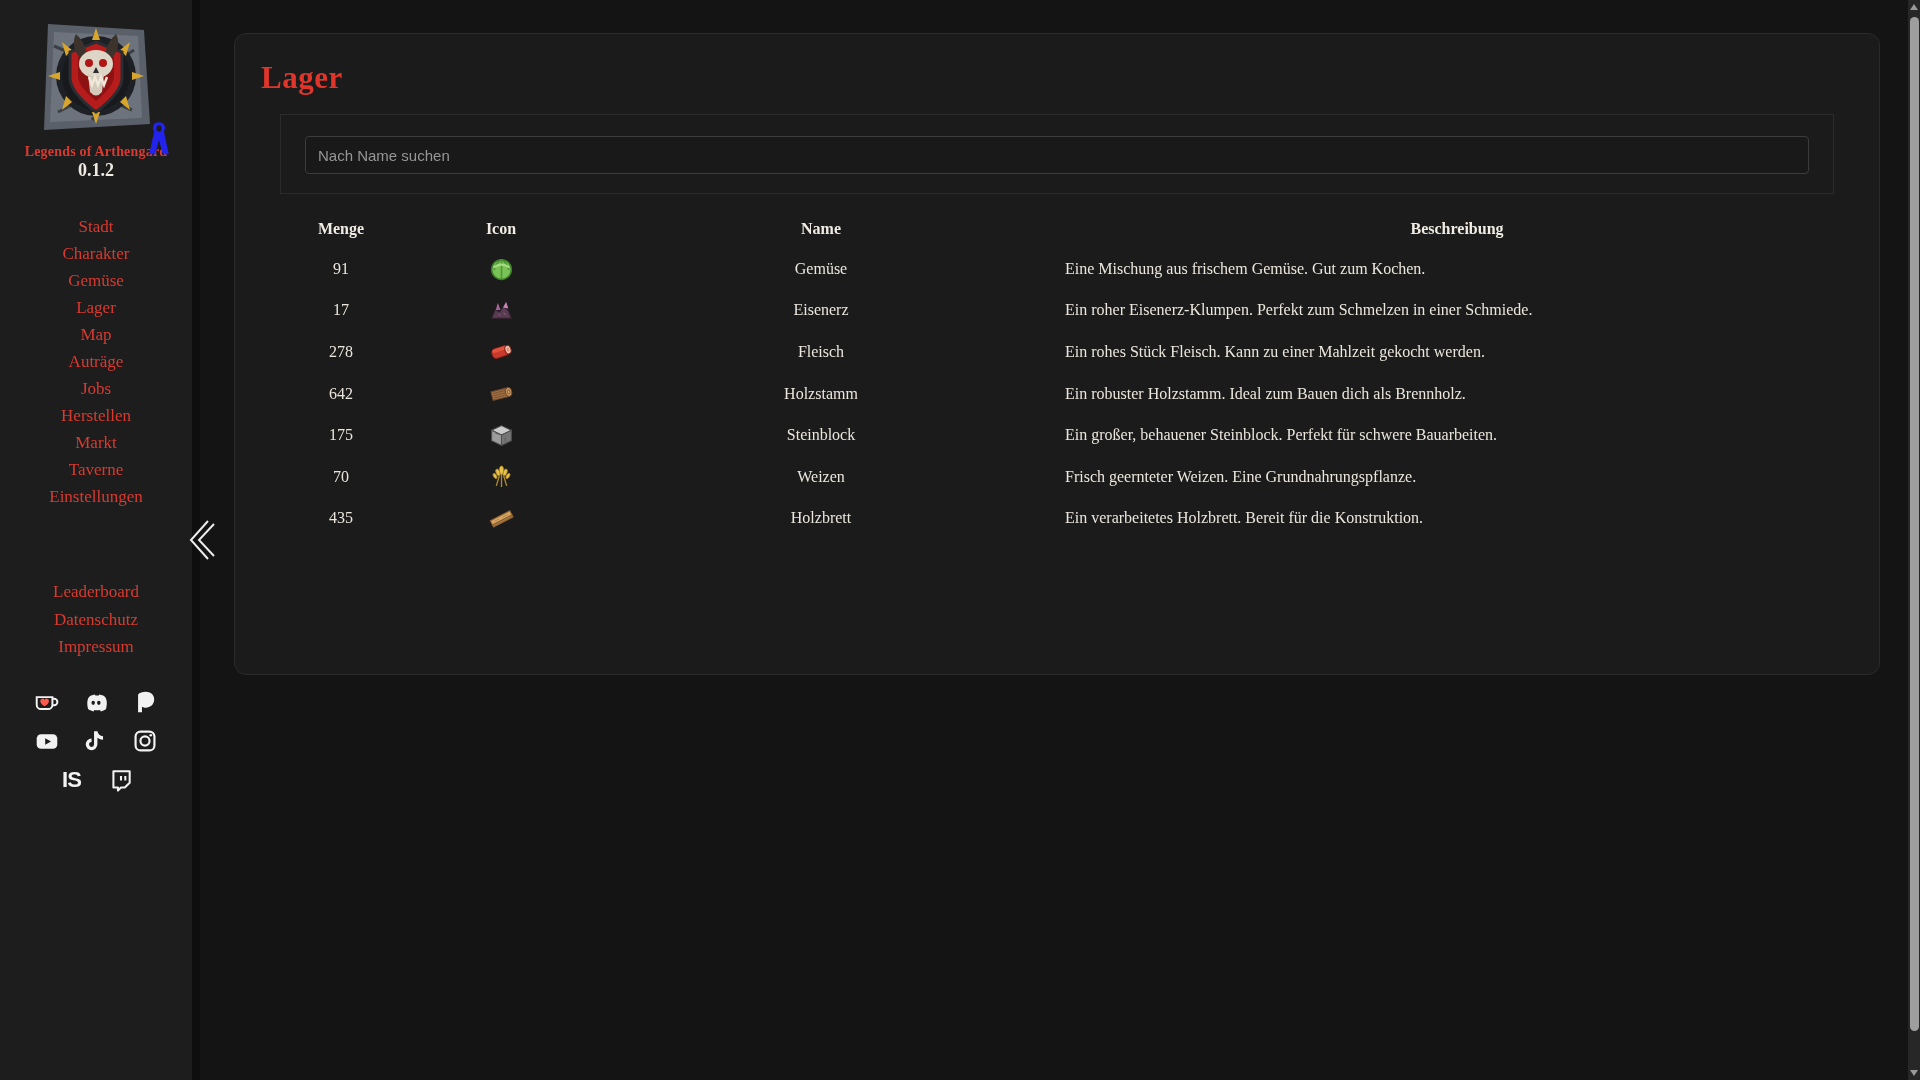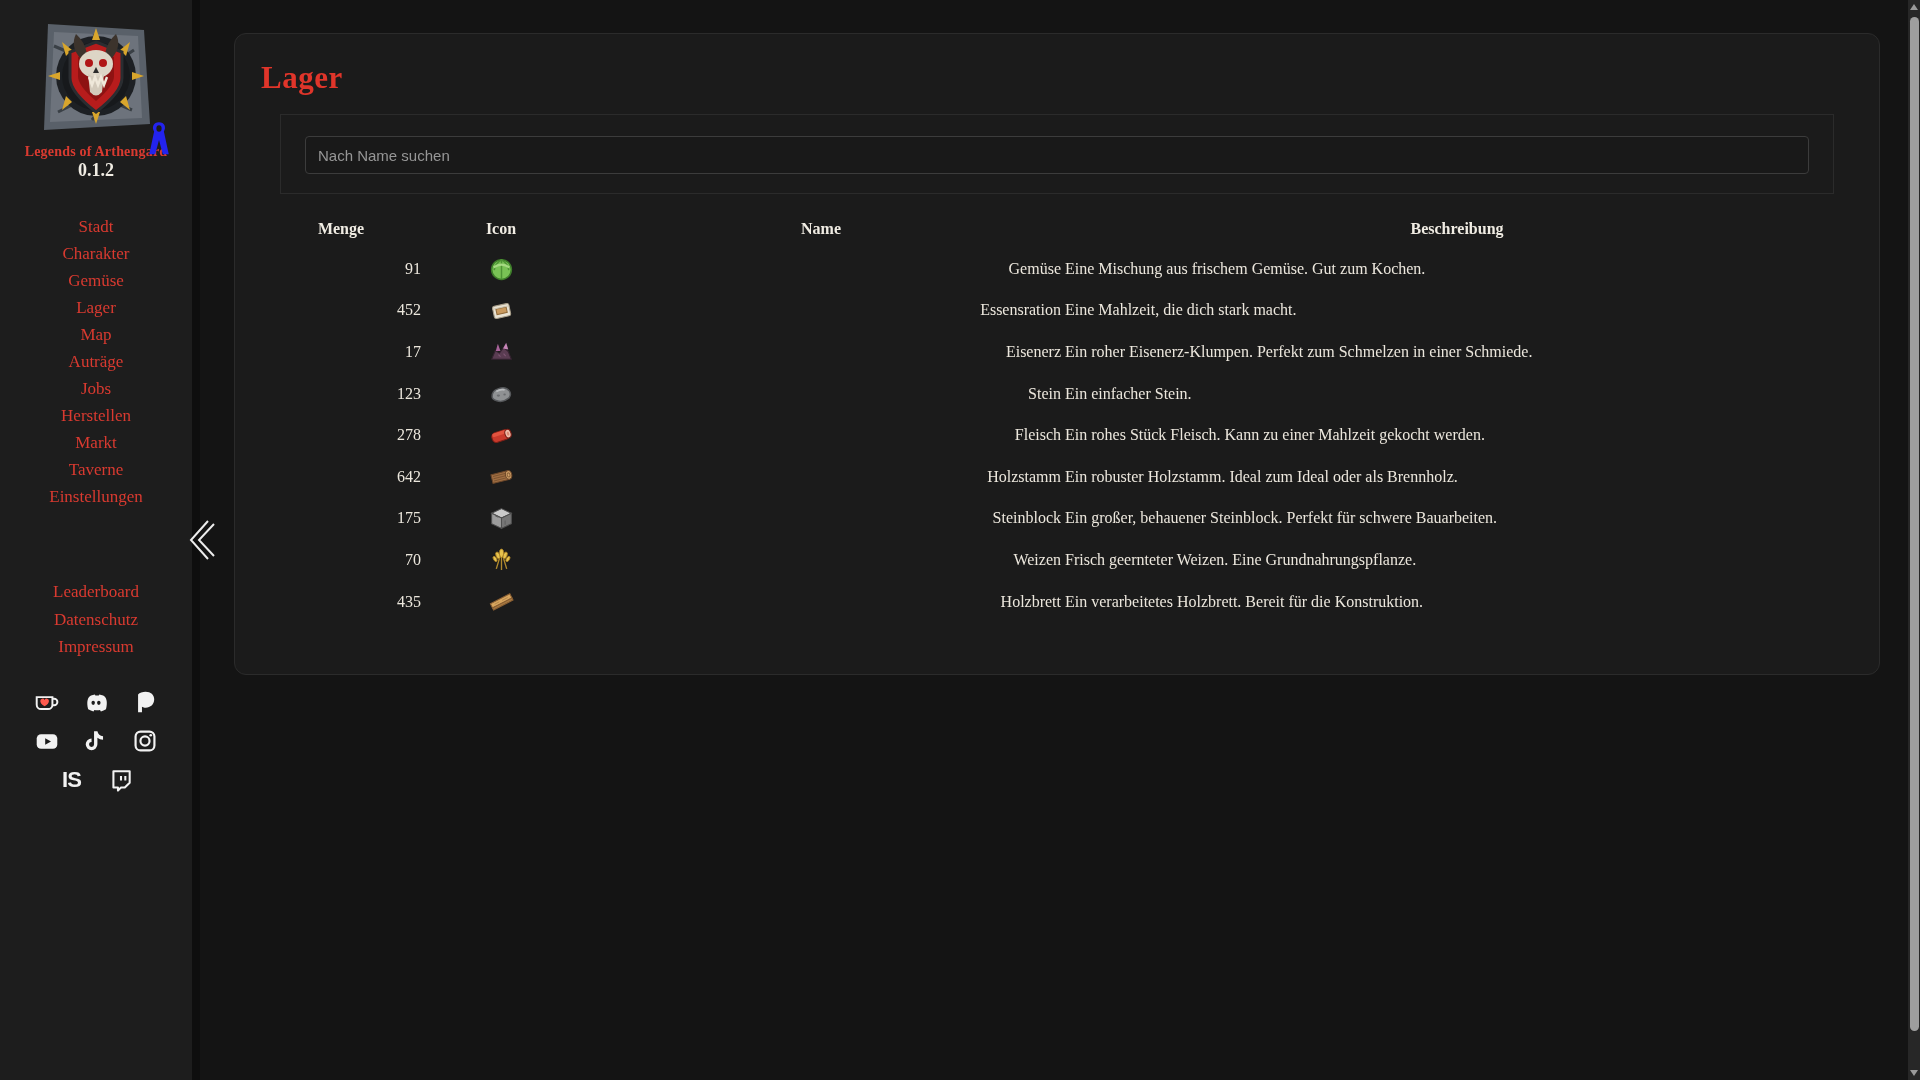--- a/index.html
+++ b/index.html
@@ -66,21 +66,21 @@
   .search-input::placeholder { color:#969696; }
 
   table.stock { width:100%; border-collapse:collapse; table-layout:fixed; margin-top:6px; }
   table.stock col.c-menge { width:160px; }
   table.stock col.c-icon  { width:160px; }
   table.stock col.c-name  { width:480px; }
   table.stock th {
     font-size:16px; font-weight:bold; color:#f0ece3; text-align:center;
     height:38px; vertical-align:middle;
   }
-  table.stock td { height:41.6px; vertical-align:middle; text-align:right; font-size:16px; color:#ece7dd; }
+  table.stock td { height:41.6px; vertical-align:middle; text-align:center; font-size:16px; color:#ece7dd; }
   table.stock td.desc { text-align:left; padding-left:4px; }
   td.icon-cell svg { width:27px; height:27px; display:block; margin:0 auto; }
 
   
   .scrollbar { position:absolute; right:0; top:0; width:12px; height:1080px; background:#272727; z-index:5; }
   .sb-arrow { position:absolute; left:0; width:12px; height:14px; display:flex; align-items:center; justify-content:center; cursor:pointer; }
   .sb-arrow.up { top:0; }
   .sb-arrow.down { bottom:0; }
   .sb-arrow span { width:0; height:0; border-left:4px solid transparent; border-right:4px solid transparent; }
   .sb-arrow.up span { border-bottom:6px solid #9a9a9a; }
@@ -242,58 +242,31 @@
             <svg viewBox="0 0 26 26">
               <circle cx="13" cy="14" r="9.5" fill="#79c255" stroke="#3e7d2a" stroke-width="1.5"></circle>
               <path d="M13 4.5 C9 7 6.5 10.5 6 14.5 M13 4.5 C17 7 19.5 10.5 20 14.5 M13 5 V23" stroke="#4e9335" stroke-width="1.4" fill="none"></path>
               <path d="M5.5 12 Q13 6.5 20.5 12" stroke="#a5d982" stroke-width="2" fill="none"></path>
             </svg>
           </td>
           <td>Gemüse</td>
           <td class="desc">Eine Mischung aus frischem Gemüse. Gut zum Kochen.</td>
         </tr>
         <tr>
-          <td>452</td>
-          <td class="icon-cell">
-            <svg viewBox="0 0 26 26">
-              <g transform="rotate(-12 13 13)">
-                <rect x="5" y="7.5" width="16" height="12" rx="2" fill="#e9e3d4" stroke="#a89e8a"></rect>
-                <rect x="8" y="10.5" width="10" height="5.5" fill="#c99a5f" stroke="#8f6a3a"></rect>
-                <path d="M5 10 L21 10" stroke="#cfc7b4"></path>
-              </g>
-            </svg>
-          </td>
-          <td>Essensration</td>
-          <td class="desc">Eine Mahlzeit, die dich stark macht.</td>
-        </tr>
-        <tr>
           <td>17</td>
           <td class="icon-cell">
             <svg viewBox="0 0 26 26">
               <path d="M3.5 20.5 L7 12 L11 14.5 L15 9 L19.5 13 L22.5 20.5 Z" fill="#5a3c52" stroke="#33222f"></path>
               <path d="M7.5 12.5 L9.5 5.5 L12 12.5 Z" fill="#a8639a"></path>
               <path d="M14.5 10 L17.5 4.5 L19.5 11 Z" fill="#c786b8"></path>
               <path d="M10 16 l2 2 M15 15 l2 2.5" stroke="#7e5573"></path>
             </svg>
           </td>
           <td>Eisenerz</td>
           <td class="desc">Ein roher Eisenerz-Klumpen. Perfekt zum Schmelzen in einer Schmiede.</td>
-        </tr>
-        <tr>
-          <td>123</td>
-          <td class="icon-cell">
-            <svg viewBox="0 0 26 26">
-              <path d="M4 16.5 Q3.5 10.5 9.5 8.5 Q17 5.5 20.5 10.5 Q23 14 20 17.5 Q14.5 22 8.5 20 Q4.5 19 4 16.5 Z" fill="#8f9193" stroke="#55575a" stroke-width="1.4"></path>
-              <path d="M8 11 Q12 8.5 16 9.5" stroke="#b9bbbd" fill="none" stroke-width="1.6"></path>
-              <ellipse cx="10" cy="15" rx="1.6" ry="1.1" fill="#6b6d70"></ellipse>
-              <ellipse cx="16" cy="14" rx="1.2" ry="0.9" fill="#6b6d70"></ellipse>
-            </svg>
-          </td>
-          <td>Stein</td>
-          <td class="desc">Ein einfacher Stein.</td>
         </tr>
         <tr>
           <td>278</td>
           <td class="icon-cell">
             <svg viewBox="0 0 26 26">
               <g transform="rotate(-18 13 13)">
                 <rect x="3.5" y="8.5" width="17" height="9.5" rx="4" fill="#c93a2c" stroke="#7e1f16"></rect>
                 <rect x="4.5" y="8.8" width="15" height="3.4" rx="1.7" fill="#e2533f"></rect>
                 <ellipse cx="19.5" cy="13.2" rx="2.9" ry="4.2" fill="#efc0ad" stroke="#7e1f16"></ellipse>
                 <ellipse cx="19.5" cy="13.2" rx="1.2" ry="2" fill="#d98b74"></ellipse>
@@ -309,21 +282,21 @@
             <svg viewBox="0 0 26 26">
               <g transform="rotate(-14 13 13)">
                 <rect x="3.5" y="9" width="16.5" height="8.5" fill="#a06e43" stroke="#6c4729"></rect>
                 <path d="M5 11 h13 M5 13.2 h13 M5 15.4 h13" stroke="#7c5430" stroke-width="0.9"></path>
                 <ellipse cx="20" cy="13.2" rx="3" ry="4.2" fill="#d2a269" stroke="#6c4729"></ellipse>
                 <ellipse cx="20" cy="13.2" rx="1.3" ry="2" fill="none" stroke="#8a6038"></ellipse>
               </g>
             </svg>
           </td>
           <td>Holzstamm</td>
-          <td class="desc">Ein robuster Holzstamm. Ideal zum Ideal oder als Brennholz.</td>
+          <td class="desc">Ein robuster Holzstamm. Ideal zum Bauen dich als Brennholz.</td>
         </tr>
         <tr>
           <td>175</td>
           <td class="icon-cell">
             <svg viewBox="0 0 26 26">
               <path d="M13 3.5 L22.5 8 L13 12.5 L3.5 8 Z" fill="#cbcbcb" stroke="#4f4f4f"></path>
               <path d="M3.5 8 L13 12.5 V22.5 L3.5 18 Z" fill="#9c9c9c" stroke="#4f4f4f"></path>
               <path d="M22.5 8 L13 12.5 V22.5 L22.5 18 Z" fill="#767676" stroke="#4f4f4f"></path>
               <path d="M7 10.5 l3 1.4 M16.5 15 v4" stroke="#5c5c5c" stroke-width="0.9"></path>
             </svg>

